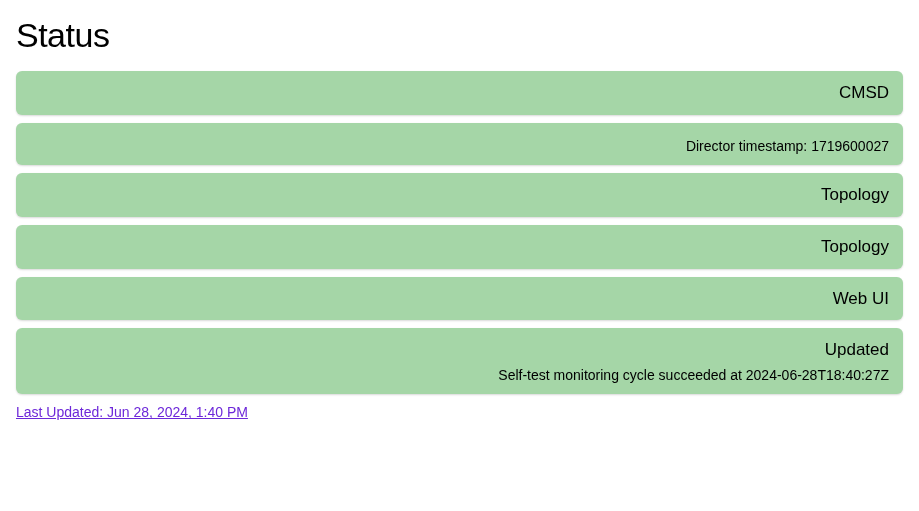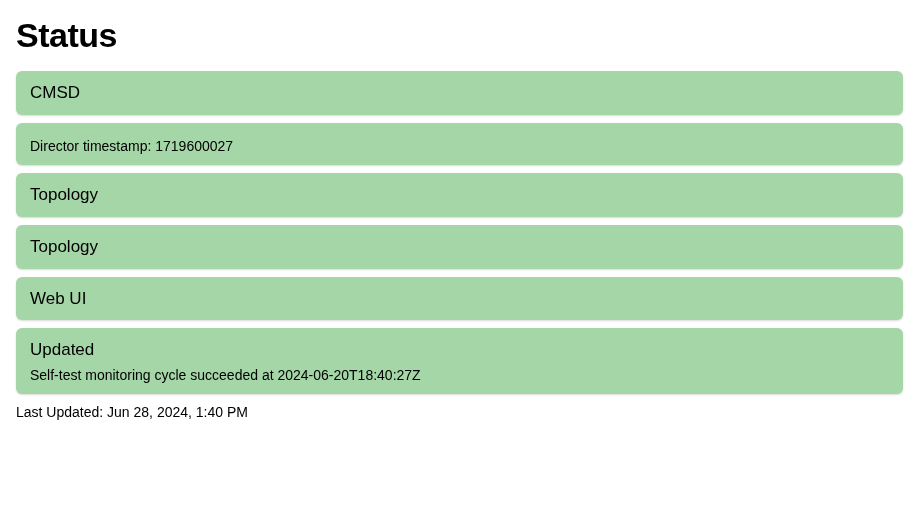--- a/index.html
+++ b/index.html
@@ -9,29 +9,30 @@
     }
     body {
       font-family: -apple-system, BlinkMacSystemFont, "Segoe UI", Helvetica, Arial, sans-serif;
       background: #ffffff;
       width: 919px;
       height: 511px;
       padding: 16px;
     }
     .page-title {
       font-size: 34px;
-      font-weight: 700;
+      font-weight: 400;
       color: #000000;
       margin-bottom: 16px;
       letter-spacing: -0.5px;
     }
     .status-list {
       display: flex;
       flex-direction: column;
       gap: 8px;
+      text-align: right;
     }
     .status-card {
       background: #a5d6a7;
       border-radius: 6px;
       padding: 10px 14px;
       box-shadow: 0 1px 2px rgba(0,0,0,0.15);
     }
     .status-card-title {
       font-size: 17px;
       font-weight: 400;
@@ -40,22 +41,23 @@
     }
     .status-card-detail {
       font-size: 14px;
       font-weight: 400;
       color: #000000;
       margin-top: 4px;
       line-height: 1.3;
     }
     .last-updated {
       font-size: 14px;
-      color: #000000;
+      color: #6d28d9;
       margin-top: 10px;
+      text-decoration: underline;
     }
   </style>
 </head>
 <body>
 
 <h1 class="page-title">Status</h1>
 
 <div class="status-list">
 
   <div class="status-card">
@@ -74,18 +76,18 @@
   <div class="status-card">
     <div class="status-card-title">Topology</div>
   </div>
 
   <div class="status-card">
     <div class="status-card-title">Web UI</div>
   </div>
 
   <div class="status-card">
     <div class="status-card-title">Updated</div>
-    <div class="status-card-detail">Self-test monitoring cycle succeeded at 2024-06-20T18:40:27Z</div>
+    <div class="status-card-detail">Self-test monitoring cycle succeeded at 2024-06-28T18:40:27Z</div>
   </div>
 
 </div>
 
 <div class="last-updated">Last Updated: Jun 28, 2024, 1:40 PM</div>
 
 </body></html>

